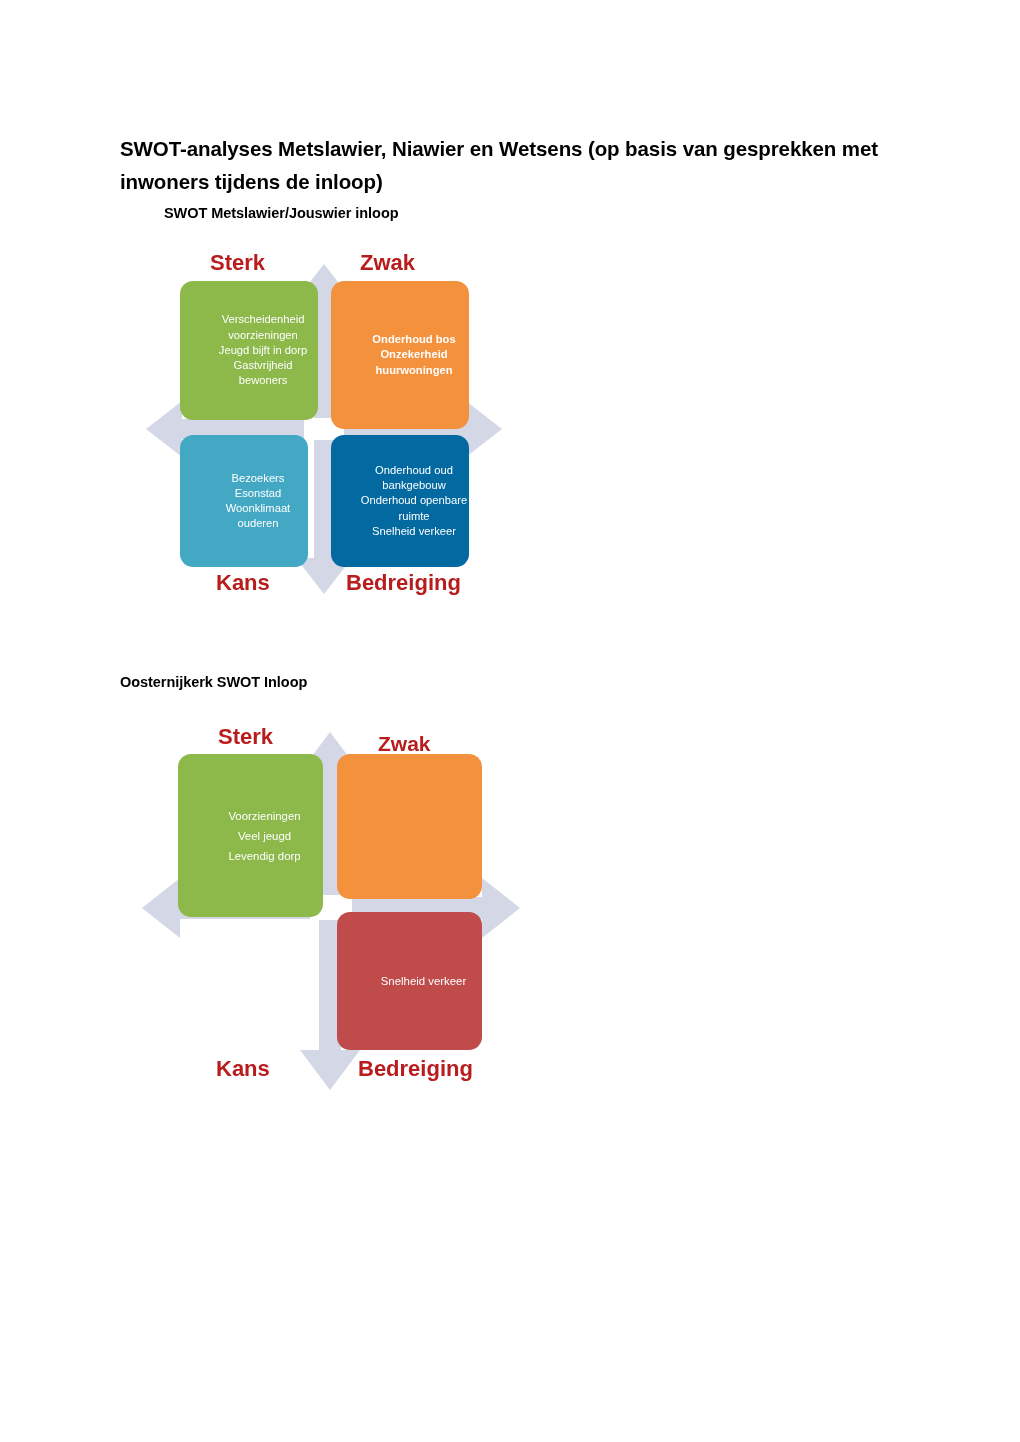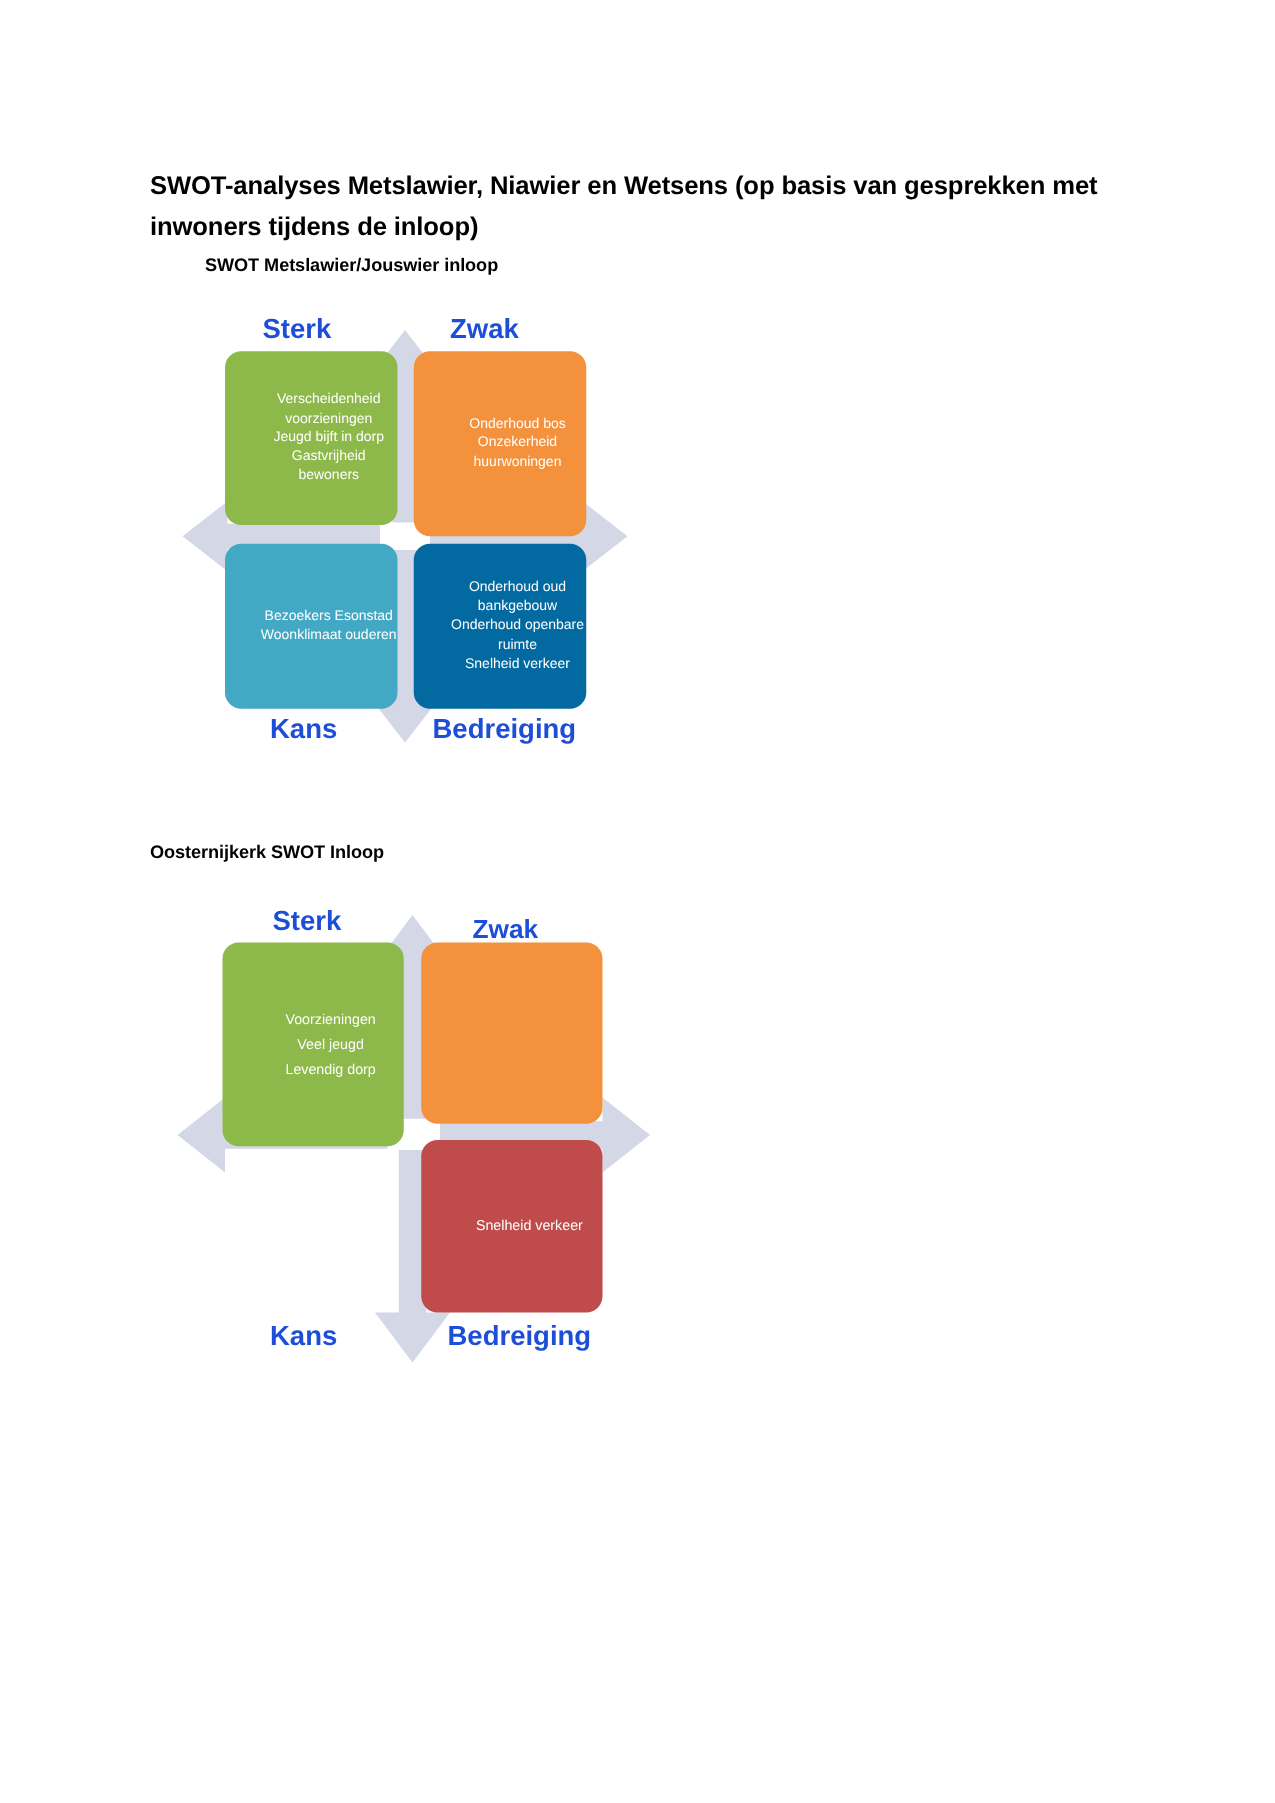--- a/index.html
+++ b/index.html
@@ -73,30 +73,30 @@
     text-align: center;
     padding-left: 28px;
   }
   .swot-quad .qline {
     display: block;
     width: 100%;
   }
 
   .swot-label {
     position: absolute;
-    color: #1d4ed8;
+    color: #b91c1c;
     font-weight: bold;
     white-space: nowrap;
     text-align: center;
   }
 
   
   #swot-1 .q-strength { left: 42px;  top: 33px;  width: 138px; height: 139px; }
-  #swot-1 .q-weakness { left: 193px; top: 33px;  width: 138px; height: 148px; }
-  #swot-1 .q-opportunity { left: 42px;  top: 187px; width: 138px; height: 132px; }
+  #swot-1 .q-weakness { left: 193px; top: 33px;  width: 138px; height: 148px; font-weight: bold; }
+  #swot-1 .q-opportunity { left: 42px;  top: 187px; width: 128px; height: 132px; }
   #swot-1 .q-threat    { left: 193px; top: 187px; width: 138px; height: 132px; }
   #swot-1 .swot-quad { font-size: 11.2px; line-height: 15.2px; }
   #swot-1 .lbl-sterk     { left: 72px;  top: 2px;  font-size: 22px; }
   #swot-1 .lbl-zwak      { left: 222px; top: 2px;  font-size: 22px; }
   #swot-1 .lbl-kans      { left: 78px;  top: 322px; font-size: 22px; }
   #swot-1 .lbl-bedreiging{ left: 208px; top: 322px; font-size: 22px; }
 
   
   #swot-2 .q-strength { left: 40px;  top: 42px;  width: 145px; height: 163px; }
   #swot-2 .q-weakness { left: 199px; top: 42px;  width: 145px; height: 145px; }

